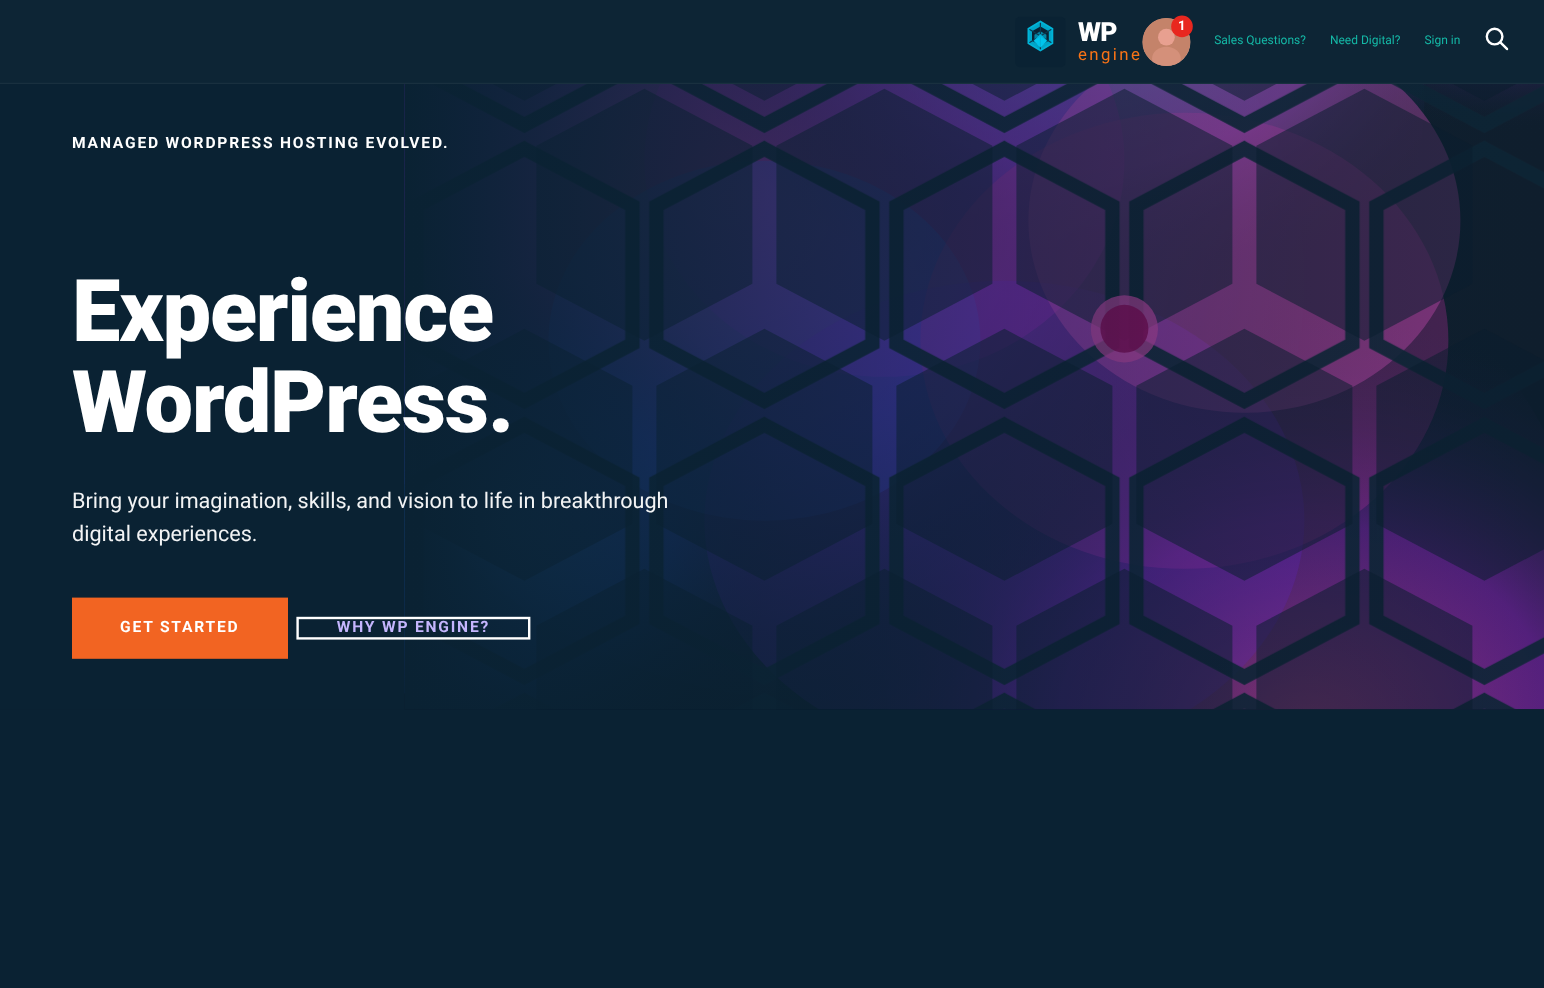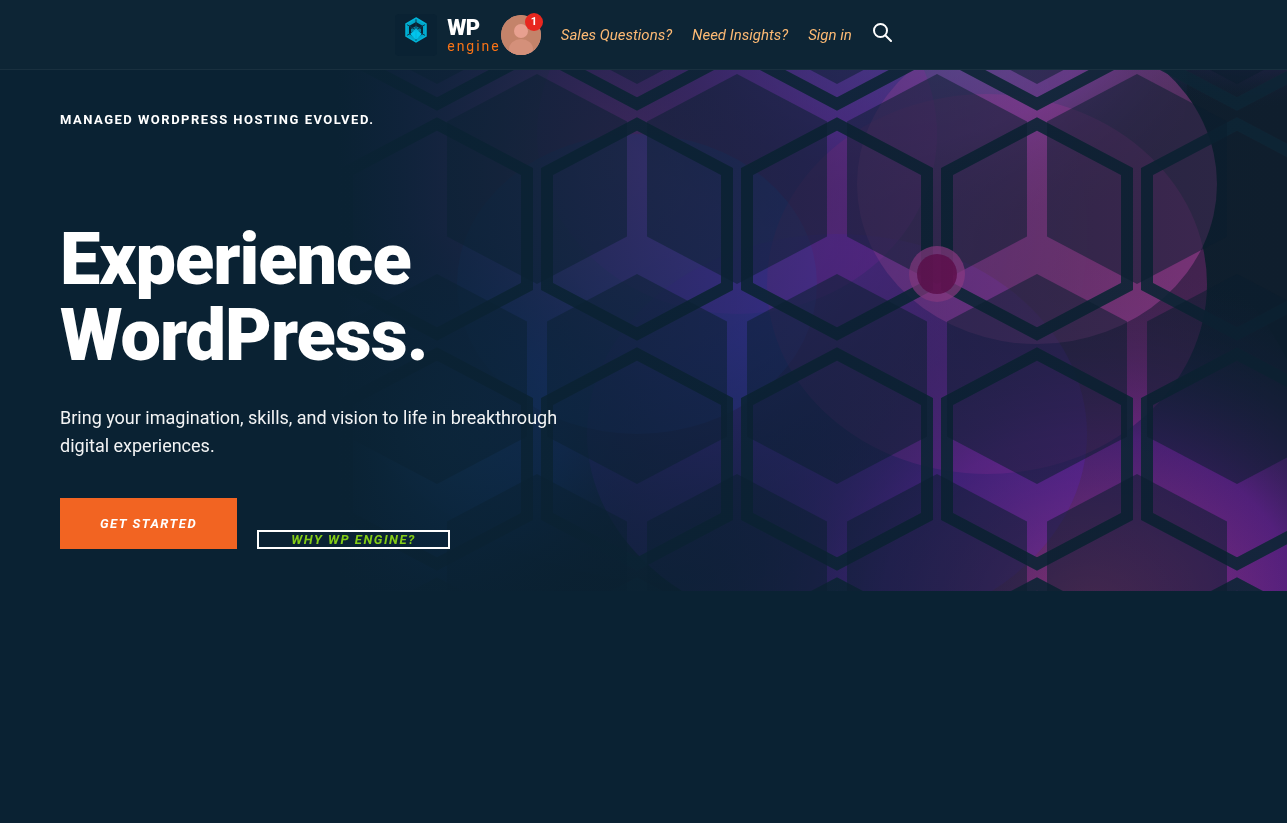--- a/index.html
+++ b/index.html
@@ -19,21 +19,21 @@
     
     header {
       position: fixed;
       top: 0;
       left: 0;
       width: 100%;
       height: 70px;
       background: #0d2535;
       display: flex;
       align-items: center;
-      justify-content: center;
+      justify-content: flex-end;
       padding: 13px 30px;
       z-index: 100;
       border-bottom: 1px solid rgba(255,255,255,0.05);
     }
 
     .header-left {
       display: flex;
       align-items: center;
       gap: 40px;
     }
@@ -123,26 +123,25 @@
       border-radius: 50%;
       display: flex;
       align-items: center;
       justify-content: center;
       font-size: 11px;
       color: white;
       font-weight: bold;
     }
 
     .header-link {
-      color: #fdba74;
-      text-decoration: none;
-      font-size: 15px;
+      color: #14b8a6;
+      text-decoration: none;
+      font-size: 10px;
       cursor: pointer;
       white-space: nowrap;
-      font-style: italic;
     }
 
     .search-icon {
       cursor: pointer;
       color: white;
       font-size: 20px;
     }
 
     
     .hero {
@@ -199,42 +198,41 @@
       font-size: 18px;
       color: white;
       line-height: 1.6;
       margin-bottom: 37px;
       max-width: 500px;
       opacity: 0.95;
     }
 
     .hero-buttons {
       display: flex;
-      gap: 20px;
-      align-items: flex-end;
-      font-style: italic;
+      gap: 7px;
+      align-items: center;
     }
 
     .btn-primary {
       background: #f26422;
       color: white;
       border: none;
       padding: 18px 40px;
       font-size: 13px;
       font-weight: 700;
       letter-spacing: 1.5px;
       text-transform: uppercase;
       cursor: pointer;
       text-decoration: none;
       display: inline-block;
     }
 
     .btn-secondary {
       background: transparent;
-      color: #84cc16;
+      color: #c4b5fd;
       border: 2px solid white;
       padding: 0 32px;
       font-size: 13px;
       font-weight: 700;
       letter-spacing: 1.5px;
       text-transform: uppercase;
       cursor: pointer;
       text-decoration: none;
       display: inline-block;
     }
@@ -275,21 +273,21 @@
 
         <svg viewBox="0 0 40 40" xmlns="http://www.w3.org/2000/svg">
           <circle cx="20" cy="20" r="20" fill="#c4836a"></circle>
           <circle cx="20" cy="16" r="7" fill="#e8a090"></circle>
           <ellipse cx="20" cy="34" rx="12" ry="10" fill="#d4907a"></ellipse>
         </svg>
       </div>
       <div class="avatar-badge">1</div>
     </div>
     <a href="#" class="header-link">Sales Questions?</a>
-    <a href="#" class="header-link">Need Insights?</a>
+    <a href="#" class="header-link">Need Digital?</a>
     <a href="#" class="header-link">Sign in</a>
     <span class="search-icon">
       <svg width="20" height="20" viewBox="0 0 20 20" fill="none" xmlns="http://www.w3.org/2000/svg">
         <circle cx="8.5" cy="8.5" r="6.5" stroke="white" stroke-width="2"></circle>
         <line x1="13.5" y1="13.5" x2="19" y2="19" stroke="white" stroke-width="2" stroke-linecap="round"></line>
       </svg>
     </span>
   </div>
 </header>
 

